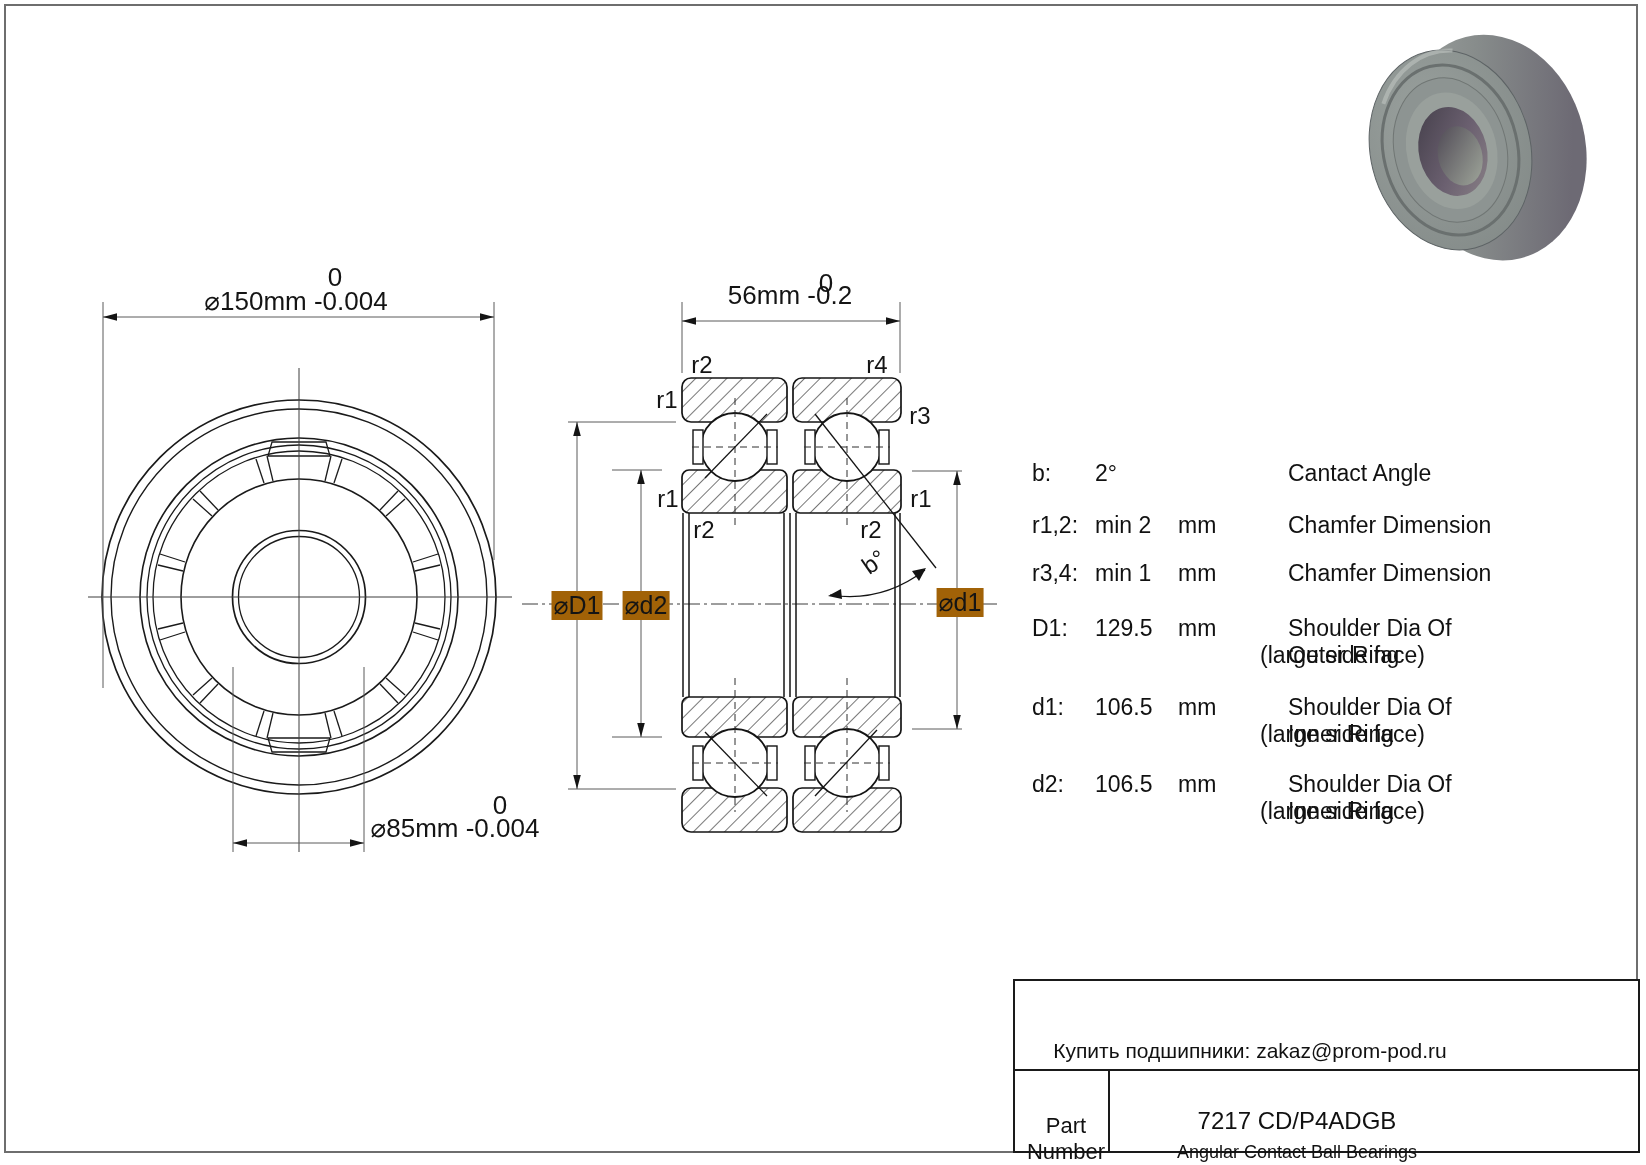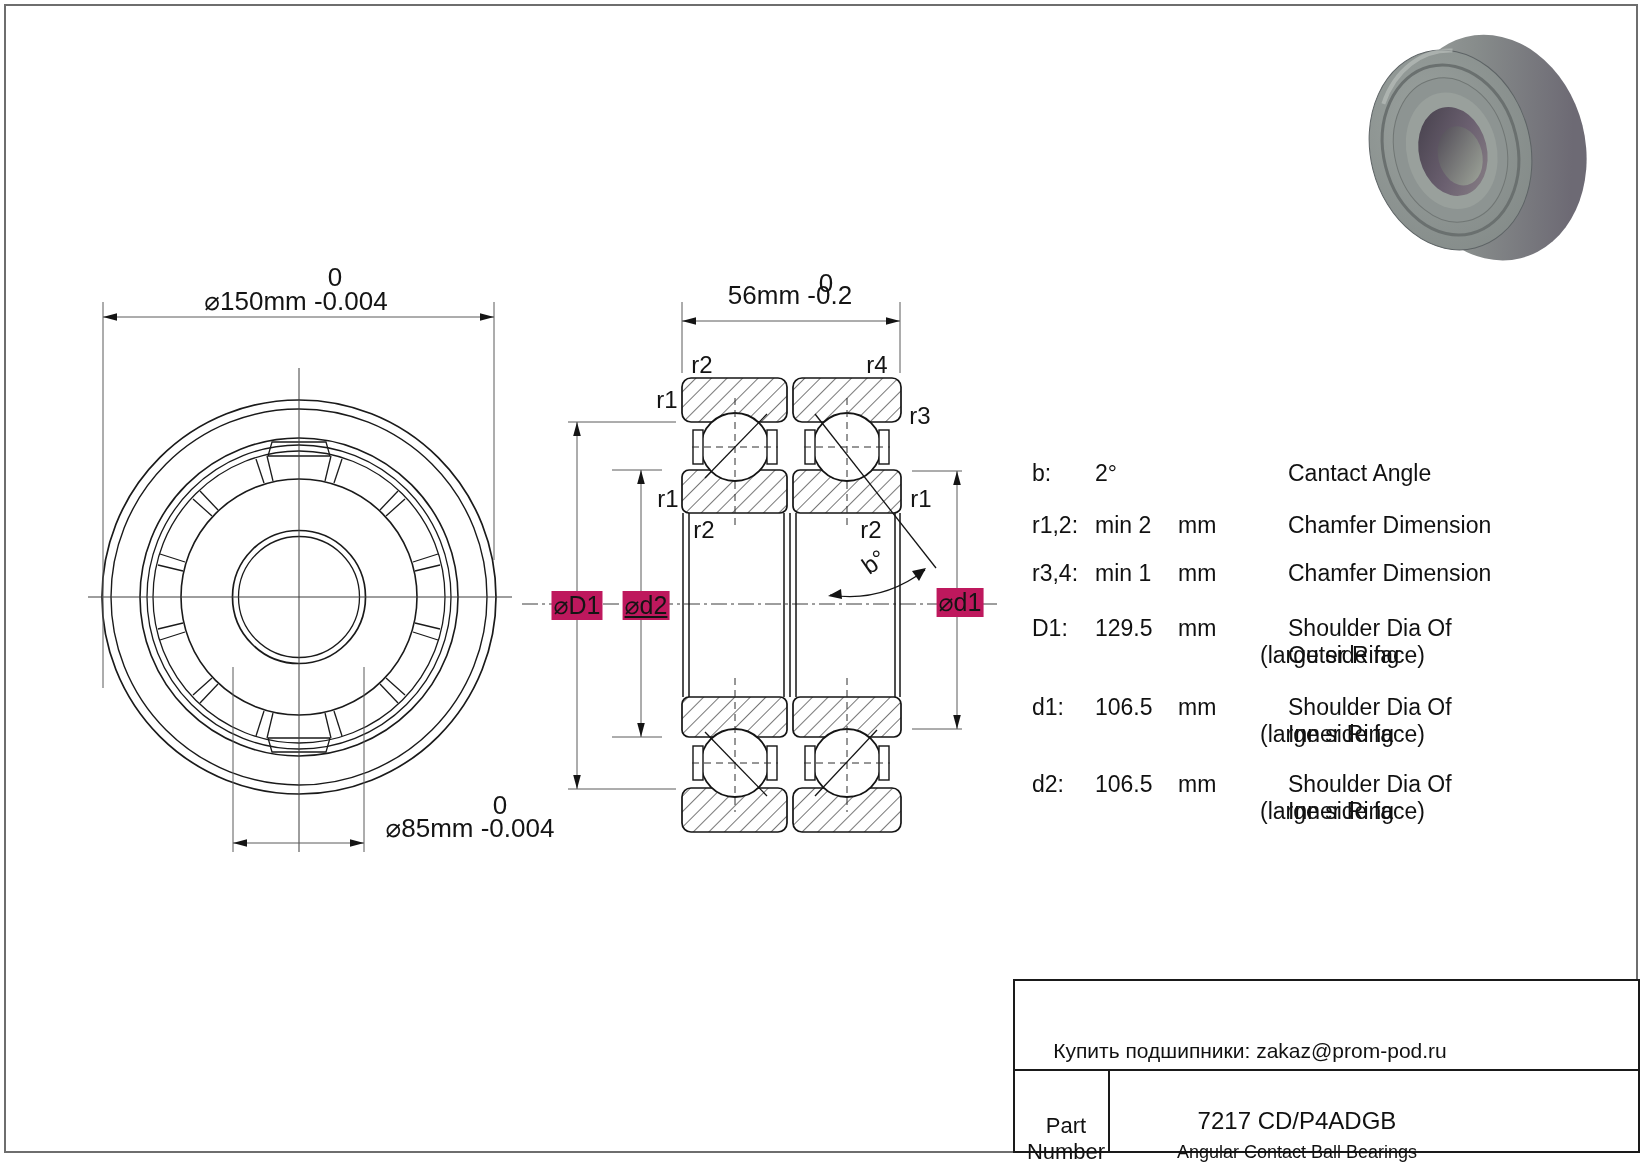--- a/index.html
+++ b/index.html
@@ -5,21 +5,21 @@
   html,body{margin:0;padding:0;background:#fff;}
   #page{position:relative;width:1646px;height:1165px;background:#fff;overflow:hidden;
         font-family:"Liberation Sans",sans-serif;color:#111;}
   #border-frame{position:absolute;left:4px;top:4px;width:1634px;height:1149px;
         border:2px solid #6e6e6e;box-sizing:border-box;}
   svg{position:absolute;left:0;top:0;}
   .lbl{position:absolute;white-space:nowrap;color:#141414;}
   .ctr{transform:translateX(-50%);}
   .dim{font-size:26px;}
   .rlbl{font-size:24px;}
-  .dialbl{font-size:25px;background:#be185d;padding:0 2px;}
+  .dialbl{font-size:25px;background:#a16207;padding:0 2px;}
   .angle{font-size:24px;transform:translateX(-50%) rotate(-35deg);}
   .spec-row{position:absolute;left:1032px;width:470px;font-size:23px;line-height:27px;}
   .spec-row .param{position:absolute;left:0;}
   .spec-row .value{position:absolute;left:63px;}
   .spec-row .unit{position:absolute;left:146px;}
   .spec-row .desc{position:absolute;left:228px;margin-left:28px;}
   .spec-row .desc2{position:absolute;left:228px;top:27px;}
   #title-block{position:absolute;left:1013px;top:979px;width:627px;height:174px;
         border:2px solid #1a1a1a;box-sizing:border-box;background:#fff;}
   #tb-divider-h{position:absolute;left:1013px;top:1069px;width:627px;height:0;border-top:2px solid #1a1a1a;}
@@ -224,38 +224,38 @@
       <ellipse cx="-14" cy="-2" rx="34" ry="45" fill="url(#gbore)"></ellipse>
       <ellipse cx="-8" cy="4" rx="22" ry="30" fill="url(#gbore2)"></ellipse>
       <path d="M-70 -65 A 80 101 0 0 1 10 -100" fill="none" stroke="#c3c8c4" stroke-width="4" opacity="0.55"></path>
     </g>
   </svg>
 
   <div class="lbl dim ctr" style="left:335px;top:262px;">0</div>
   <div class="lbl dim ctr" style="left:296px;top:286px;">⌀150mm -0.004</div>
 
   <div class="lbl dim ctr" style="left:500px;top:790px;">0</div>
-  <div class="lbl dim ctr" style="left:470px;top:813px;">⌀85mm -0.004</div>
+  <div class="lbl dim ctr" style="left:455px;top:813px;">⌀85mm -0.004</div>
 
   <div class="lbl dim ctr" style="left:826px;top:268px;">0</div>
   <div class="lbl dim ctr" style="left:790px;top:280px;">56mm -0.2</div>
 
   <div class="lbl rlbl ctr" style="left:702px;top:351px;">r2</div>
   <div class="lbl rlbl ctr" style="left:877px;top:351px;">r4</div>
   <div class="lbl rlbl ctr" style="left:667px;top:386px;">r1</div>
   <div class="lbl rlbl ctr" style="left:920px;top:386px;margin-top:16px;">r3</div>
   <div class="lbl rlbl ctr" style="left:668px;top:485px;">r1</div>
   <div class="lbl rlbl ctr" style="left:921px;top:485px;">r1</div>
   <div class="lbl rlbl ctr" style="left:704px;top:516px;">r2</div>
   <div class="lbl rlbl ctr" style="left:871px;top:516px;">r2</div>
 
   <div class="lbl angle" style="left:874px;top:548px;">b°</div>
 
   <div class="lbl dialbl ctr" style="left:577px;top:591px;">⌀D1</div>
-  <div class="lbl dialbl ctr" style="left:646px;top:591px;text-decoration:underline;">⌀d2</div>
+  <div class="lbl dialbl ctr" style="left:646px;top:591px;">⌀d2</div>
   <div class="lbl dialbl ctr" style="left:960px;top:588px;">⌀d1</div>
 
   <div class="spec-row" style="top:460px;">
     <span class="param">b:</span>
     <span class="value">2°</span>
     <span class="unit"></span>
     <span class="desc">Cantact Angle</span>
   </div>
   <div class="spec-row" style="top:512px;">
     <span class="param">r1,2:</span>

